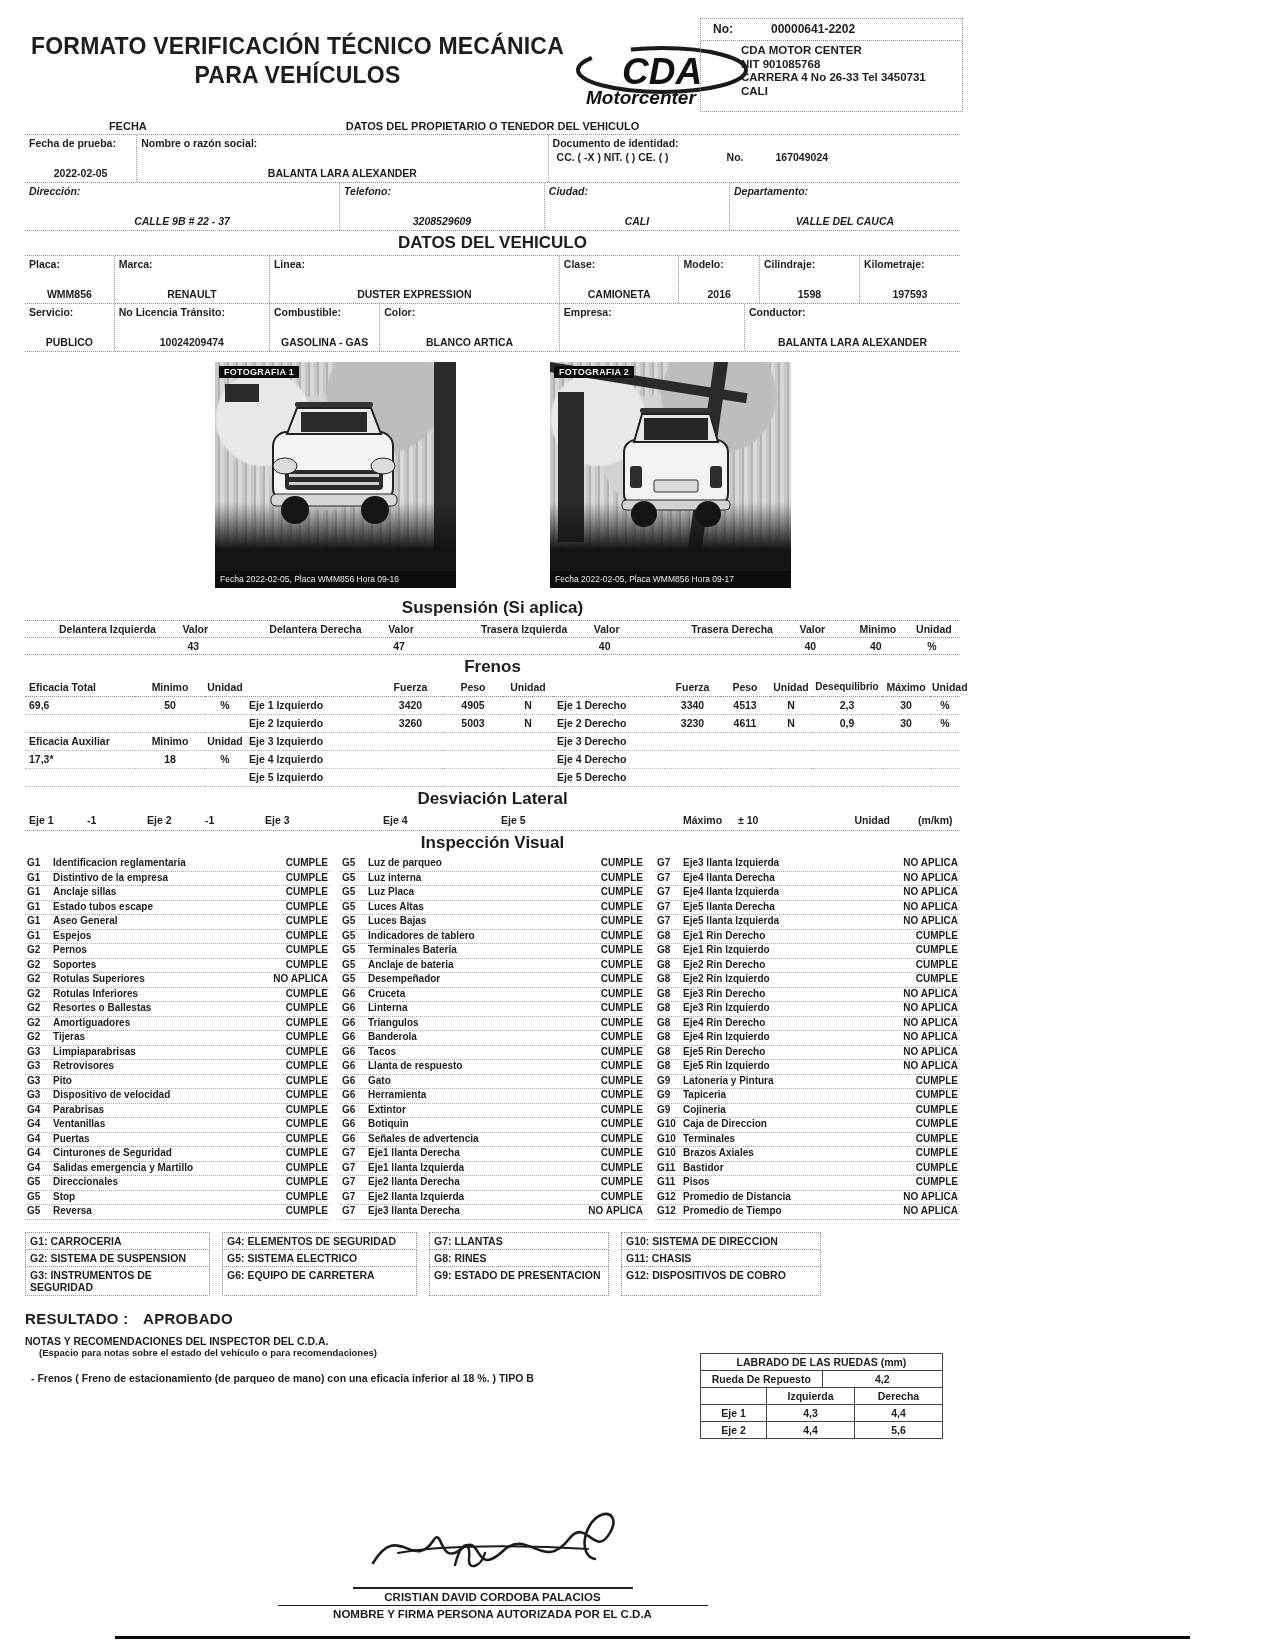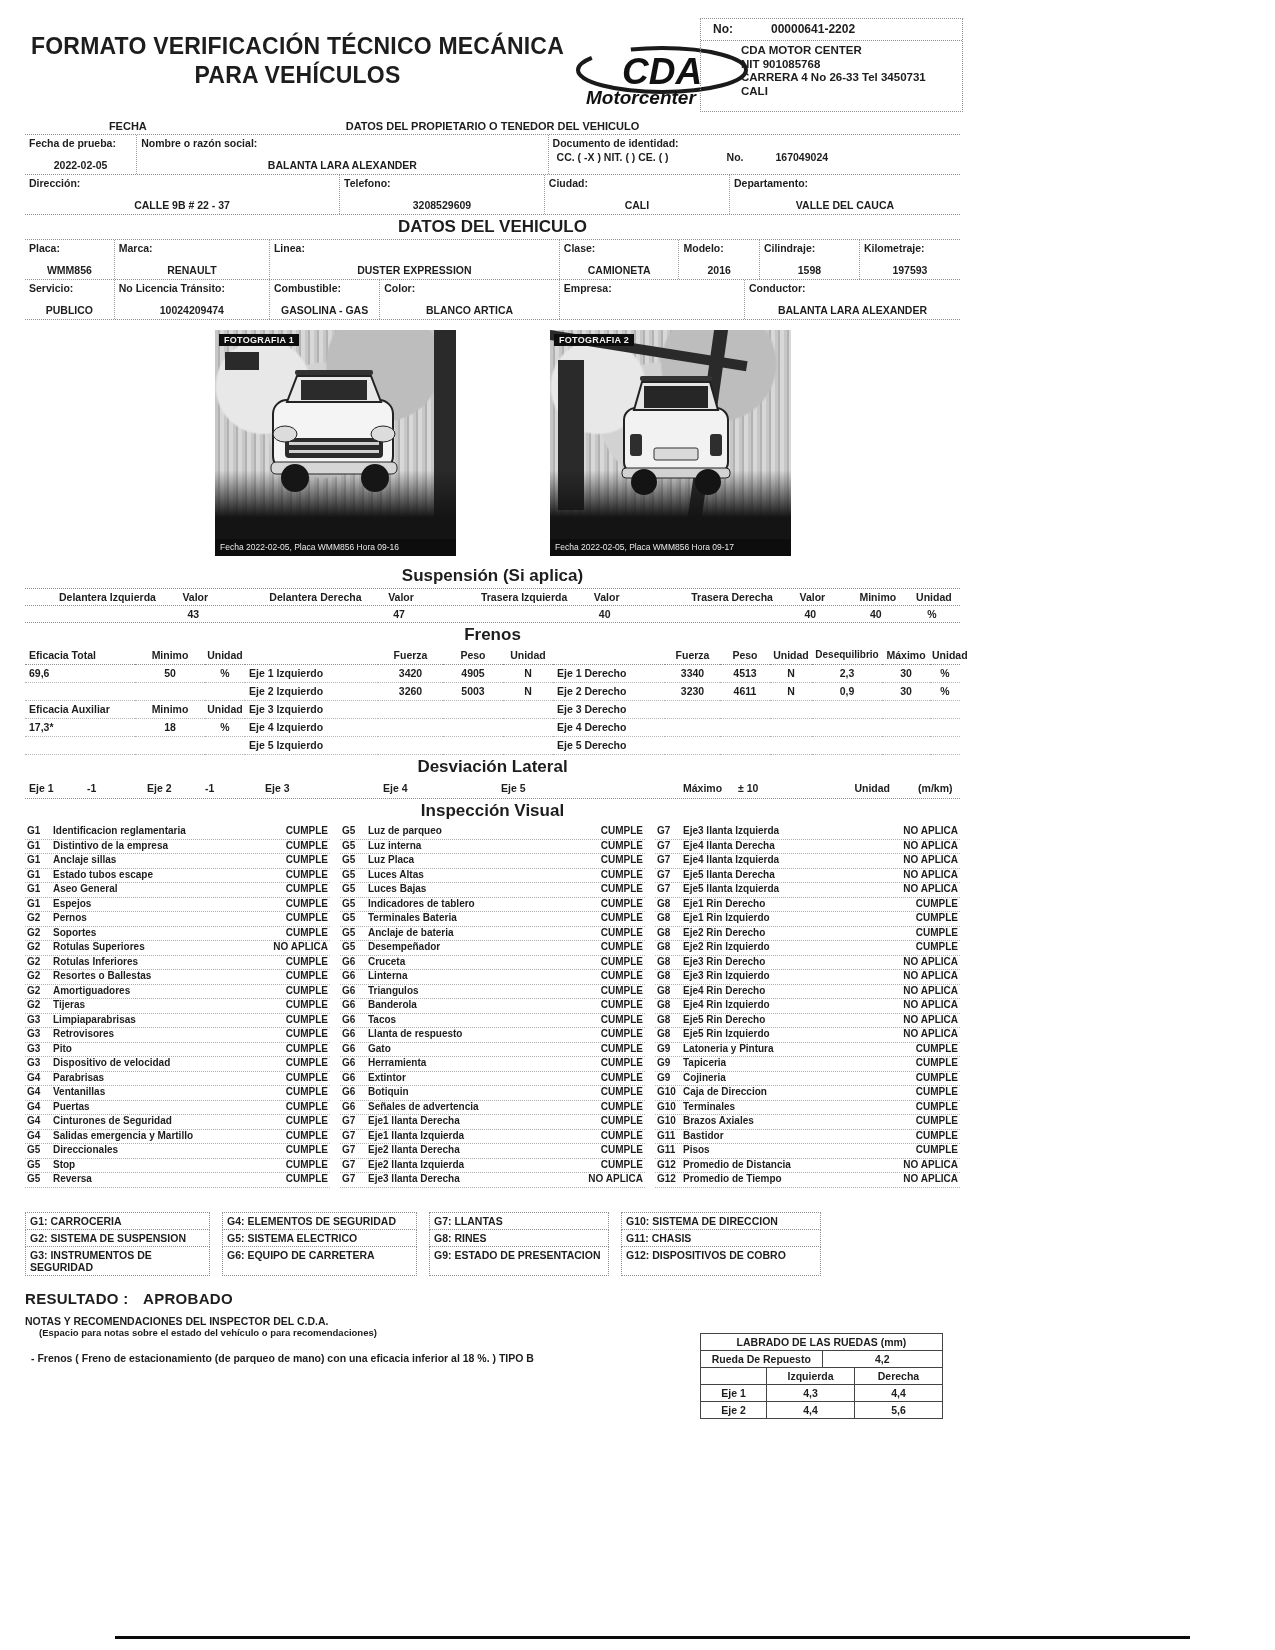--- a/index.html
+++ b/index.html
@@ -17,21 +17,21 @@
   .company { padding:3px 4px 4px 40px; font-size:11.5px; font-weight:bold; line-height:13.5px; }
 
   
   .sec-title { text-align:center; font-size:17px; font-weight:bold; border-bottom:1px dotted #8f8f8f; padding:2px 0; }
   .split-title { display:grid; grid-template-columns:22% 56% 22%; border-bottom:1px dotted #8f8f8f; padding:2px 0; font-size:11px; font-weight:bold; }
   .split-title span { text-align:center; }
   .frow { display:grid; border-bottom:1px dotted #8f8f8f; }
   .fcell { border-right:1px dotted #9f9f9f; padding:2px 4px 3px 4px; min-height:33px; }
   .fcell:last-child { border-right:none; }
   .flabel { font-size:10.5px; font-weight:bold; }
-  .fvalue { font-size:10.5px; font-weight:bold; text-align:center; margin-top:10px; }
+  .fvalue { font-size:10.5px; font-weight:bold; text-align:center; margin-top:18px; }
   .doc-line { display:flex; gap:32px; font-size:10.5px; font-weight:bold; margin-top:2px; padding-left:4px; }
 
   
   .photos { display:flex; gap:94px; margin:10px 0 8px 190px; }
   .photo { position:relative; width:241px; height:226px; overflow:hidden;
     background:
       radial-gradient(circle at 20% 25%, #e8e8e8 0 18%, transparent 19%),
       radial-gradient(circle at 70% 15%, #bdbdbd 0 22%, transparent 23%),
       radial-gradient(circle at 45% 40%, #d2d2d2 0 30%, transparent 31%),
       repeating-linear-gradient(90deg,#c7c7c7 0 3px,#b2b2b2 3px 5px,#d8d8d8 5px 9px),
@@ -63,21 +63,21 @@
   .desv .mx { margin-left:68px; display:flex; gap:16px; }
   .desv .un { margin-left:96px; display:flex; gap:28px; }
 
   
   .insp-wrap { display:flex; gap:10px; margin-top:2px; }
   .insp-col { width:305px; }
   .insp-row { display:grid; grid-template-columns:26px 1fr 72px; border-bottom:1px dotted #adadad; font-size:10px; font-weight:bold; line-height:12.5px; padding:0 0 1px 2px; }
   .insp-row .res { text-align:right; padding-right:2px; }
 
   
-  .legend { display:grid; grid-template-columns:185px 195px 180px 200px; gap:0 12px; margin-top:24px; width:790px; }
+  .legend { display:grid; grid-template-columns:185px 195px 180px 200px; gap:0 12px; margin-top:12px; width:790px; }
   .legend > div { border:1px dotted #8f8f8f; border-top:none; font-size:10.5px; font-weight:bold; padding:2px 4px; }
   .legend > div:nth-child(-n+4) { border-top:1px dotted #8f8f8f; }
 
   .resultado { margin-top:14px; font-size:15px; font-weight:bold; letter-spacing:.3px; }
   .resultado .rv { margin-left:10px; }
 
   .notes-zone { display:flex; margin-top:8px; }
   .notes { width:630px; }
   .notes-title { font-size:10.5px; font-weight:bold; }
   .notes-sub { font-size:9.5px; font-weight:bold; margin-left:14px; }
@@ -151,21 +151,21 @@
     </div>
     <div class="fcell">
       <div class="flabel">Documento de identidad:</div>
       <div class="doc-line">
         <span>CC. (  -X   )  NIT. (       )   CE. (       )</span>
         <span style="margin-left:26px;">No.</span>
         <span>167049024</span>
       </div>
     </div>
   </div>
-  <div class="frow" style="grid-template-columns:33.7% 21.9% 19.8% 24.6%;">
+  <div class="frow" style="grid-template-columns:33.7% 21.9% 19.8% 24.6%;font-style:italic;">
     <div class="fcell">
       <div class="flabel">Dirección:</div>
       <div class="fvalue">CALLE 9B # 22 - 37</div>
     </div>
     <div class="fcell">
       <div class="flabel">Telefono:</div>
       <div class="fvalue">3208529609</div>
     </div>
     <div class="fcell">
       <div class="flabel">Ciudad:</div>
@@ -867,17 +867,28 @@
         </div>
           <div class="lab-row3">
           <div>Eje 2</div>
           <div>4,4</div>
           <div>5,6</div>
         </div>
         </div>
     </div>
   </div>
 
+  <div class="sig">
+    <svg width="300" height="92" viewBox="0 0 300 92">
+      <path d="M30,62 C55,20 70,70 90,40 C100,24 96,66 118,48 C140,30 130,78 160,50 C185,26 200,72 226,38 C244,15 252,60 268,30 C274,18 268,10 258,14 C240,22 235,55 252,58" fill="none" stroke="#1b1b1b" stroke-width="2.6" stroke-linecap="round"></path>
+      <path d="M55,52 C95,44 180,44 245,48" fill="none" stroke="#1b1b1b" stroke-width="2" stroke-linecap="round"></path>
+      <path d="M112,64 C118,40 128,38 126,58 C125,70 138,66 142,52" fill="none" stroke="#1b1b1b" stroke-width="2.4" stroke-linecap="round"></path>
+    </svg>
+    <div class="sig-line1"></div>
+    <div class="sig-name">CRISTIAN DAVID CORDOBA PALACIOS</div>
+    <div class="sig-line2"></div>
+    <div class="sig-role">NOMBRE Y FIRMA PERSONA AUTORIZADA POR EL C.D.A</div>
+  </div>
 
 
 </div>
 
 <div class="scan-bar"></div>
 
 </body></html>

